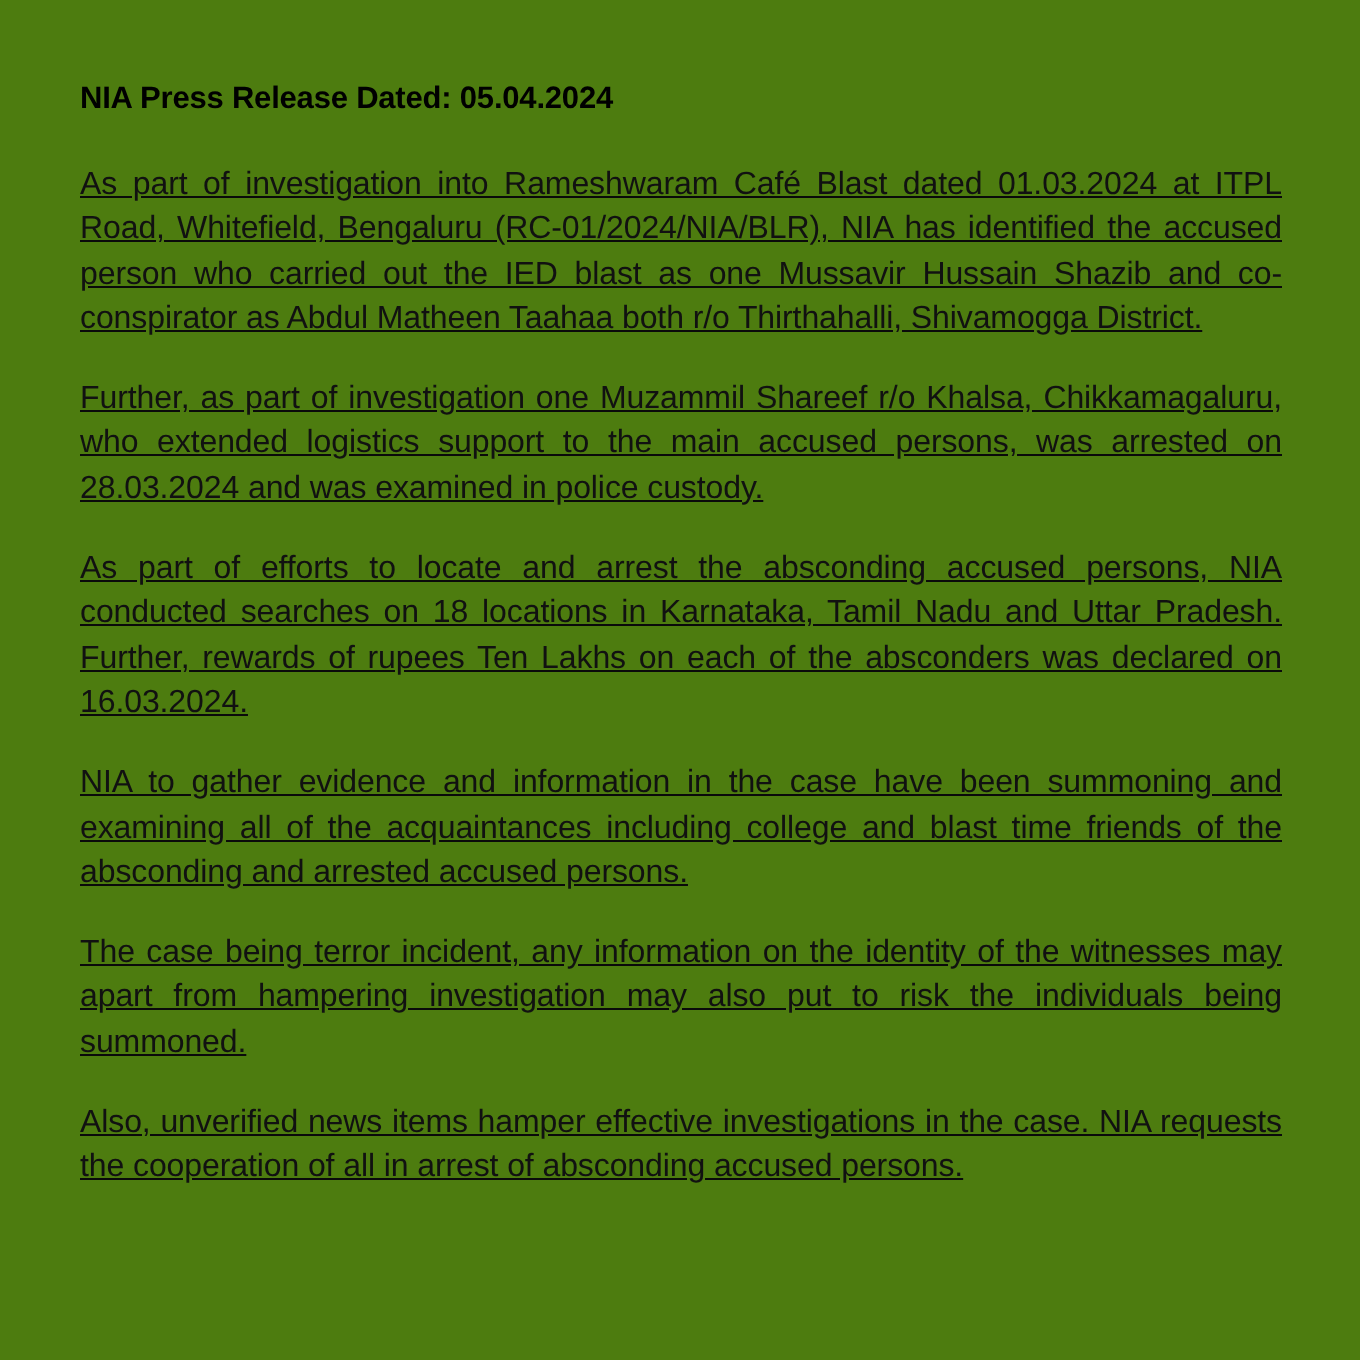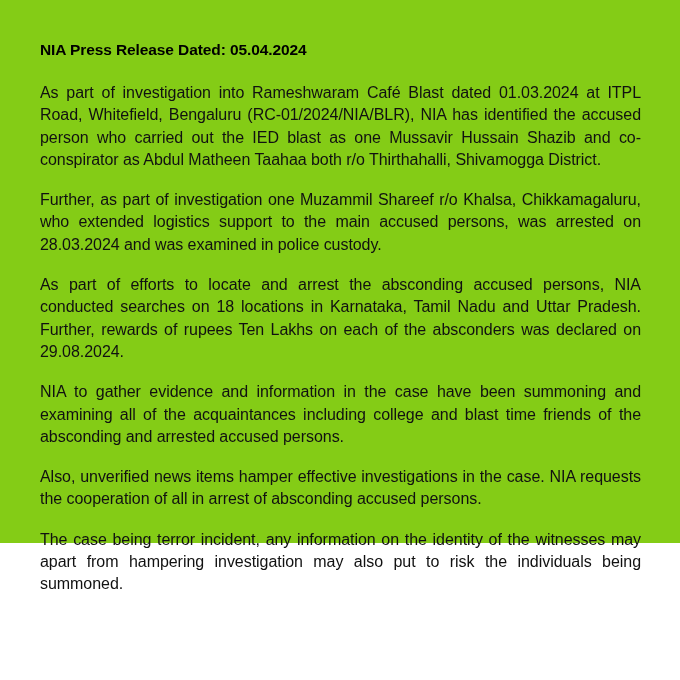--- a/index.html
+++ b/index.html
@@ -12,37 +12,38 @@
     background: #ffffff;
     font-family: "Liberation Sans", sans-serif;
     color: #0a0a0a;
     -webkit-font-smoothing: antialiased;
     overflow: hidden;
   }
 
   .page {
     box-sizing: border-box;
     width: 680px;
-    height: 543px;
-    background: #84cc16;
+    height: 680px;
+    background: #4d7c0f;
     padding: 40px 39px 0 40px;
   }
 
   .doc-title {
     font-size: 15.5px;
     font-weight: bold;
     line-height: 20px;
     letter-spacing: -0.1px;
     margin: 0 0 22px 0;
     text-align: left;
     color: #000000;
   }
 
   .body-text {
     margin: 0;
+    text-decoration: underline;
   }
 
   .doc-para {
     font-size: 16px;
     font-weight: normal;
     line-height: 22.3px;
     text-align: justify;
     text-justify: inter-word;
     letter-spacing: -0.05px;
     margin: 0 0 18px 0;
@@ -56,19 +57,19 @@
 </head>
 <body>
 
 <div class="page">
 
   <h1 class="doc-title">NIA Press Release Dated: 05.04.2024</h1>
 
   <div class="body-text">
     <p class="doc-para">As part of investigation into Rameshwaram Café Blast dated 01.03.2024 at ITPL Road, Whitefield, Bengaluru (RC-01/2024/NIA/BLR), NIA has identified the accused person who carried out the IED blast as one Mussavir Hussain Shazib and co-conspirator as Abdul Matheen Taahaa both r/o Thirthahalli, Shivamogga District.</p>
     <p class="doc-para">Further, as part of investigation one Muzammil Shareef r/o Khalsa, Chikkamagaluru, who extended logistics support to the main accused persons, was arrested on 28.03.2024 and was examined in police custody.</p>
-    <p class="doc-para">As part of efforts to locate and arrest the absconding accused persons, NIA conducted searches on 18 locations in Karnataka, Tamil Nadu and Uttar Pradesh. Further, rewards of rupees Ten Lakhs on each of the absconders was declared on 29.08.2024.</p>
+    <p class="doc-para">As part of efforts to locate and arrest the absconding accused persons, NIA conducted searches on 18 locations in Karnataka, Tamil Nadu and Uttar Pradesh. Further, rewards of rupees Ten Lakhs on each of the absconders was declared on 16.03.2024.</p>
     <p class="doc-para">NIA to gather evidence and information in the case have been summoning and examining all of the acquaintances including college and blast time friends of the absconding and arrested accused persons.</p>
+    <p class="doc-para">The case being terror incident, any information on the identity of the witnesses may apart from hampering investigation may also put to risk the individuals being summoned.</p>
     <p class="doc-para">Also, unverified news items hamper effective investigations in the case. NIA requests the cooperation of all in arrest of absconding accused persons.</p>
-    <p class="doc-para">The case being terror incident, any information on the identity of the witnesses may apart from hampering investigation may also put to risk the individuals being summoned.</p>
   </div>
 
 </div>
 
 </body></html>

